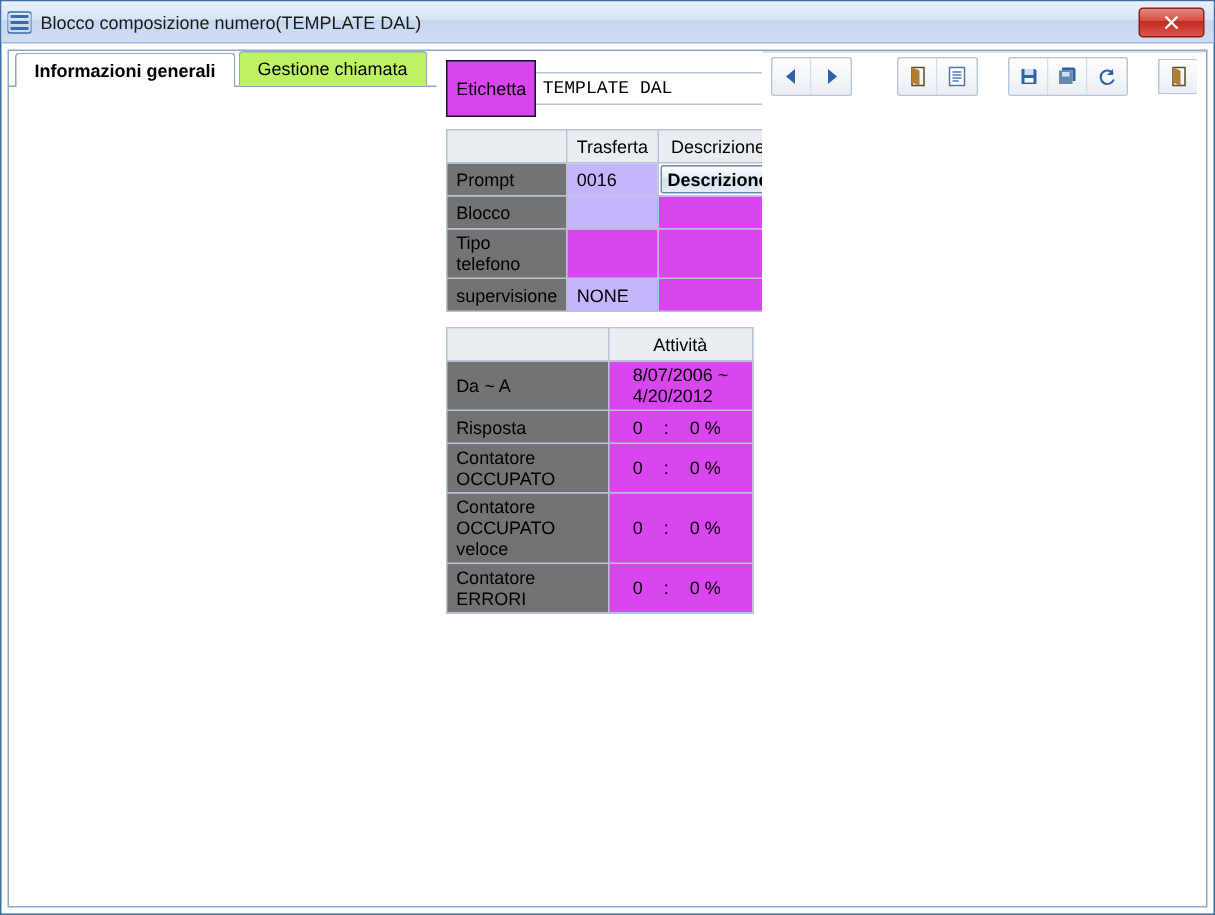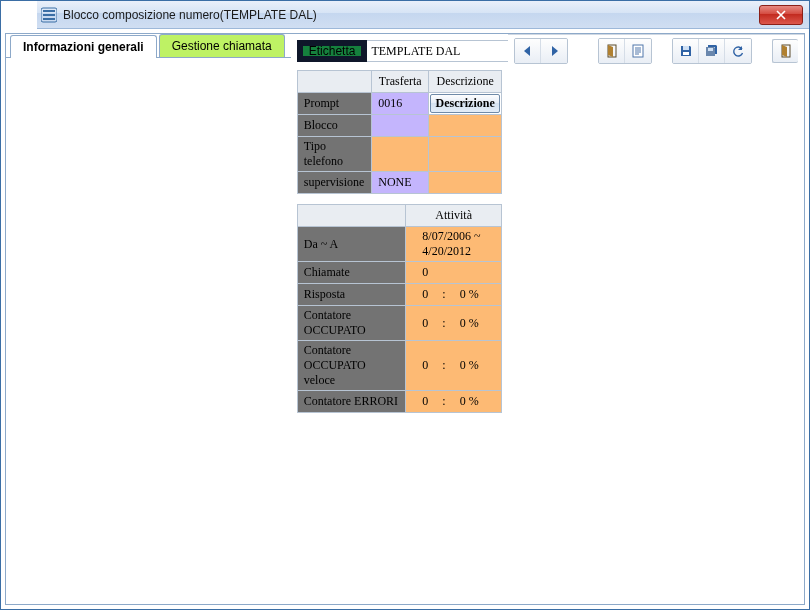--- a/index.html
+++ b/index.html
@@ -1,40 +1,40 @@
 <!DOCTYPE html>
 <html><head>
 <meta charset="utf-8">
 <style>
   * { box-sizing: border-box; }
   html, body { margin:0; padding:0; font-family: "Segoe UI", Tahoma, Arial, sans-serif; font-size:12px; }
   body { background:#d9e4f1; }
   .window { width:810px; height:610px; background:#fff; border:1px solid #3b6ea5; position:relative; display:flex; flex-direction:column; box-shadow:0 0 3px rgba(0,0,0,0.3);}
-  .titlebar { height:28px; background:linear-gradient(to bottom,#eaf0fa 0%,#d6e4f5 45%,#c5d7ef 46%,#d0def2 100%); display:flex; align-items:center; padding:0 4px; border-bottom:1px solid #9db8d9; color:#1a1a1a; font-size:12px;margin-left:36px;}
+  .titlebar { height:28px; background:linear-gradient(to bottom,#eaf0fa 0%,#d6e4f5 45%,#c5d7ef 46%,#d0def2 100%); display:flex; align-items:center; padding:0 4px; border-bottom:1px solid #9db8d9; color:#1a1a1a; font-size:12px;}
   .titlebar .title { margin-left:6px; flex:1; }
   .titlebar svg.logo { width:16px; height:16px; }
   .close-btn { width:44px; height:20px; background:linear-gradient(to bottom,#e68a82,#d44a3f 45%,#c22a1f 46%,#dc574c); border:1px solid #8b2018; border-radius:3px; display:flex; align-items:center; justify-content:center; margin-right:2px; cursor:default;}
   .close-btn svg { width:10px; height:10px; }
   .client { flex:1; background:#fff; border:1px solid #8da9c9; margin:4px; display:flex; flex-direction:row; position:relative;}
   .tabstrip { height:24px; display:flex; align-items:flex-end; padding:3px 4px 0 4px; border-bottom:1px solid #8da9c9; background:#fff;}
   .tab { border:1px solid #8da9c9; border-bottom:none; padding:4px 12px; background:#bef264; margin-right:2px; border-radius:3px 3px 0 0; cursor:default; font-size:12px;}
   .tab.active { background:#fff; font-weight:bold; position:relative; top:1px;}
   .panel { flex:1; padding:6px; overflow:auto;}
   .row-label { display:flex; align-items:center; margin-bottom:8px;}
-  .row-label .lbl { width:170px; border:6px solid #0f172a; background:#15803d; padding:3px 6px; height:22px; display:flex; align-items:center;}
-  .row-label input.val { width:186px; height:22px; border:1px solid #b7c4d3; border-left:none; padding:2px 4px; font-family:Liberation Serif, serif; font-size:12px;}
-  table.grid { border-collapse:collapse; table-layout:fixed; margin-bottom:10px;font-family:Liberation Serif, serif;}
+  .row-label .lbl { width:170px; border:1px solid #0f172a; background:#d946ef; padding:3px 6px; height:38px; display:flex; align-items:center;}
+  .row-label input.val { width:186px; height:22px; border:1px solid #b7c4d3; border-left:none; padding:2px 4px; font-family:Liberation Mono, monospace; font-size:12px;}
+  table.grid { border-collapse:collapse; table-layout:fixed; margin-bottom:10px;}
   table.grid col.c1 { width:170px;}
   table.grid col.c2 { width:188px;}
   table.grid col.c3 { width:118px;}
   table.grid th, table.grid td { border:1px solid #b7c4d3; height:22px; padding:2px 6px; text-align:left; font-weight:normal; font-size:12px; vertical-align:middle;}
   table.grid th { background:#e9edf2; text-align:center;}
   table.grid td.rowhdr { background:#737373;}
   table.grid td.white { background:#c4b5fd;}
-  table.grid td.orange { background:#fdba74;padding-left:16px;}
+  table.grid td.orange { background:#d946ef;padding-left:16px;}
   .desc-btn { width:100%; height:100%; border:1px solid #6f8aa8; background:linear-gradient(to bottom,#fdfdfe,#e7eef7 45%,#d5e2f0 46%,#e3edf8); border-radius:2px; text-align:center; font-weight:bold; font-size:12px; padding:1px 4px; cursor:default; display:flex; align-items:center; justify-content:center;}
   table.grid td.btn-cell { padding:1px;}
   table.act col.c1 { width:210px;}
   table.act col.c2 { width:168px;}
   .toolbar { height:32px; border-top:1px solid #cfd8e3; display:flex; align-items:center; padding:0 6px; gap:6px;}
   .tb-group { display:flex; gap:0; border:1px solid #b7c4d3; border-radius:2px; overflow:hidden; background:#f7f9fc;}
   .tb-btn { width:26px; height:24px; display:flex; align-items:center; justify-content:center; border-right:1px solid #d5dde7; background:linear-gradient(to bottom,#fefefe,#e9eef5); cursor:default;}
   .tb-btn:last-child { border-right:none;}
   .tb-btn svg { width:14px; height:14px; }
   .tb-single { border:1px solid #b7c4d3; border-radius:2px;}
@@ -116,24 +116,20 @@
         <tbody>
             <tr>
           <th></th>
           <th>Attività</th>
         </tr>
         <tr>
           <td class="rowhdr">Da ~ A</td>
           <td class="orange">8/07/2006  ~  4/20/2012</td>
         </tr>
         <tr>
-          <td class="rowhdr">Chiamate</td>
-          <td class="orange">0</td>
-        </tr>
-        <tr>
           <td class="rowhdr">Risposta</td>
           <td class="orange">
                 <div class="colon-cell">
                   <span>0</span>
                   <span>:</span>
                   <span>0 %</span>
                 </div>
               </td>
         </tr>
         <tr>

